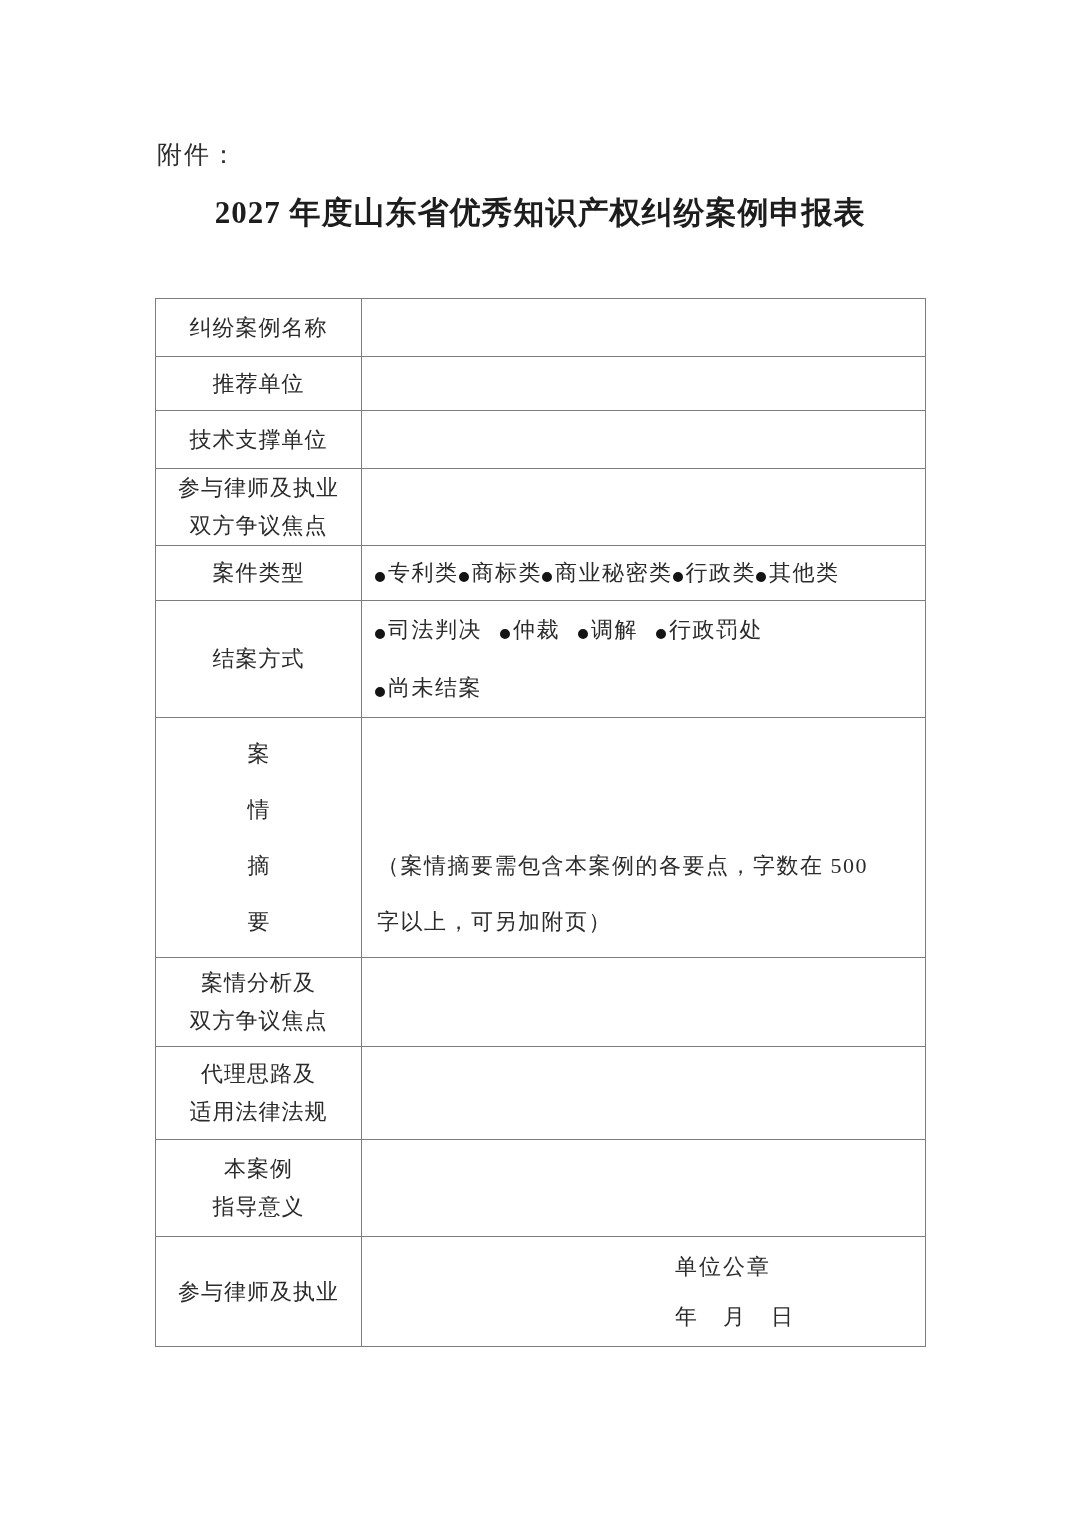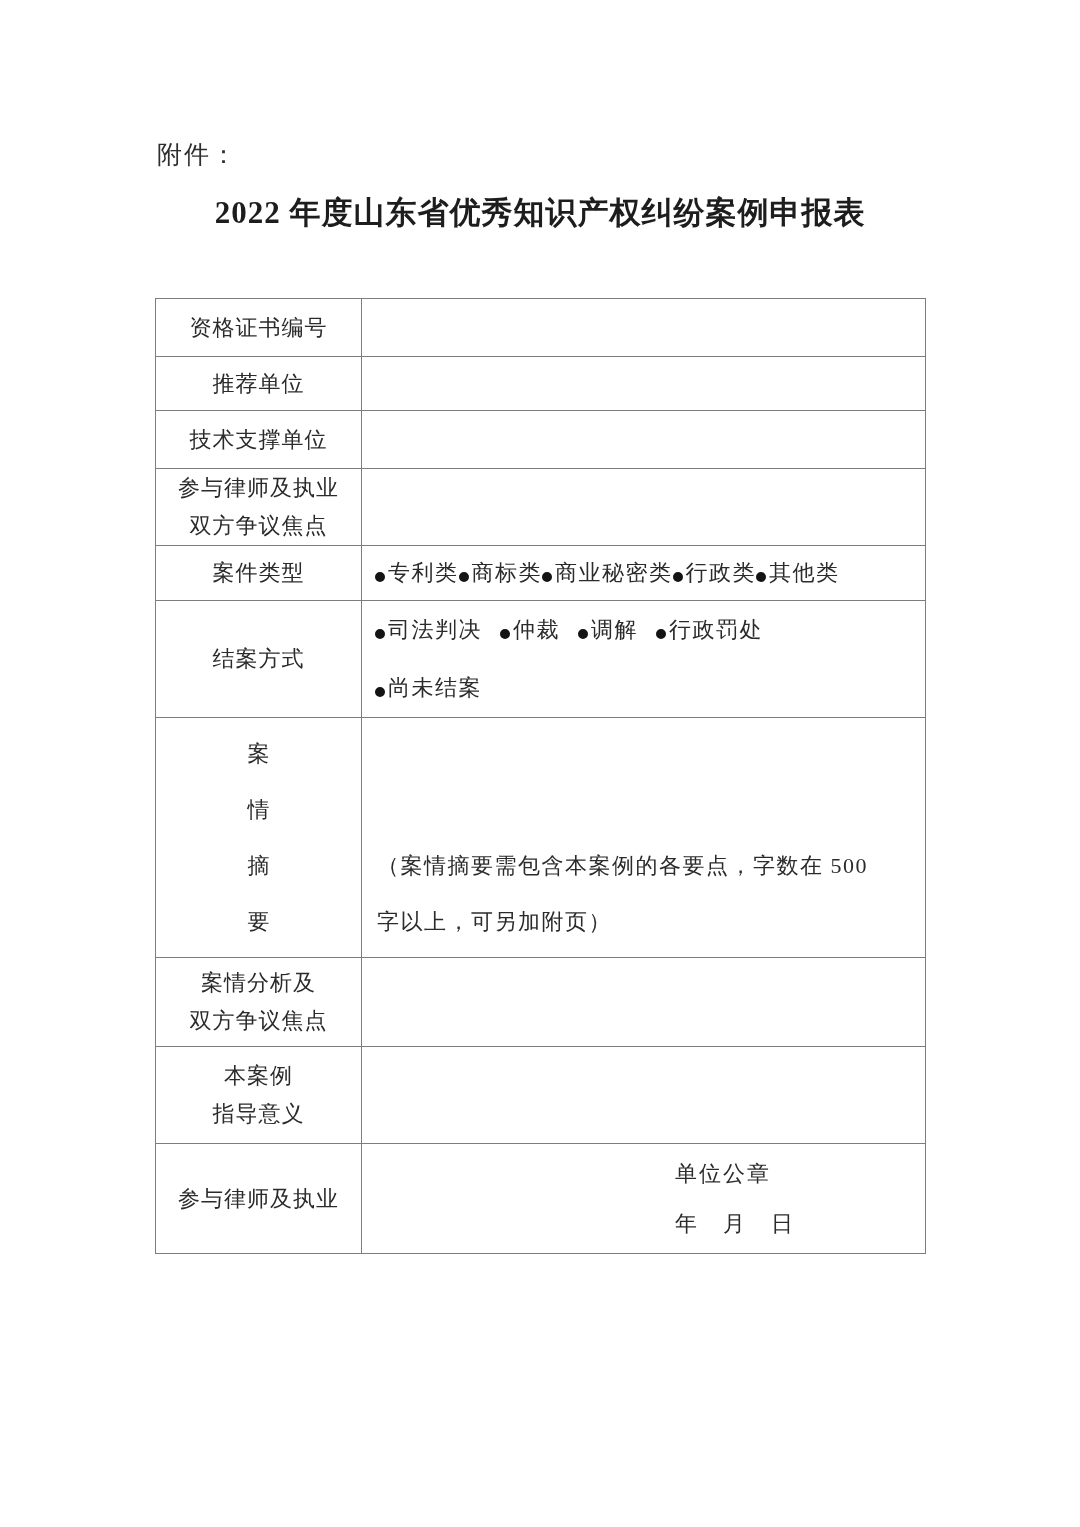--- a/index.html
+++ b/index.html
@@ -77,31 +77,31 @@
     margin-left: 300px;
     line-height: 50px;
     letter-spacing: 2px;
   }
 </style>
 </head>
 <body>
 
 <div class="attachment">附件：</div>
 
-<h1 class="title">2022 年度山东省优秀知识产权纠纷案例申报表</h1>
+<h1 class="title">2027 年度山东省优秀知识产权纠纷案例申报表</h1>
 
 <table class="form">
   <colgroup>
       <col class="c1">
       <col class="c2">
     </colgroup>
 
   <tbody>
       <tr class="r1">
-    <td class="lbl">资格证书编号</td>
+    <td class="lbl">纠纷案例名称</td>
     <td class="val"></td>
   </tr>
 
   <tr class="r2">
     <td class="lbl">推荐单位</td>
     <td class="val"></td>
   </tr>
 
   <tr class="r3">
     <td class="lbl">技术支撑单位</td>
@@ -151,20 +151,27 @@
   </tr>
 
   <tr class="r8">
     <td class="lbl">
       <div class="l">案情分析及</div>
       <div class="l">双方争议焦点</div>
     </td>
     <td class="val"></td>
   </tr>
 
+  <tr class="r9">
+    <td class="lbl">
+      <div class="l">代理思路及</div>
+      <div class="l">适用法律法规</div>
+    </td>
+    <td class="val"></td>
+  </tr>
 
   <tr class="r10">
     <td class="lbl">
       <div class="l">本案例</div>
       <div class="l">指导意义</div>
     </td>
     <td class="val"></td>
   </tr>
 
   <tr class="r11">

